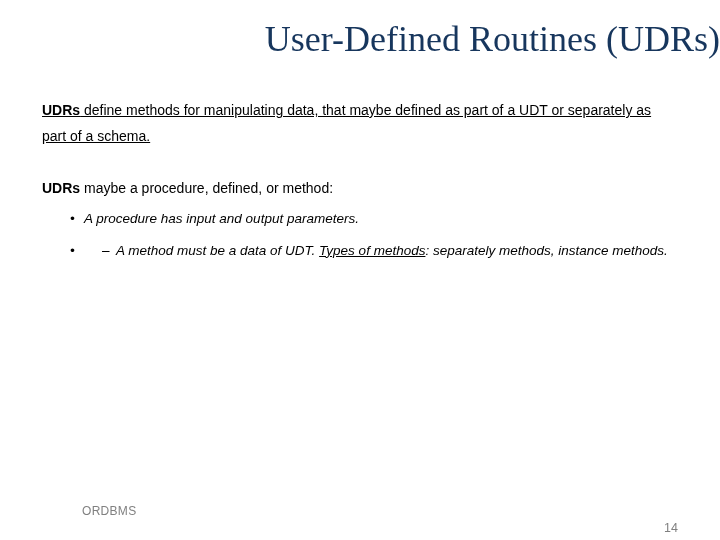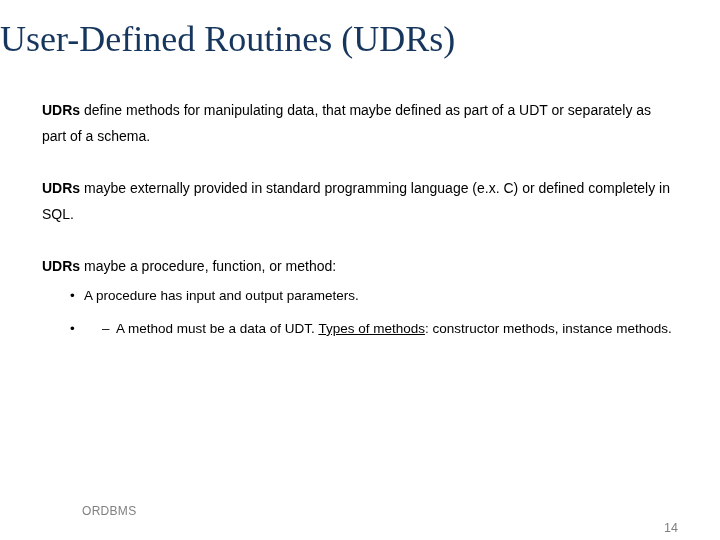--- a/index.html
+++ b/index.html
@@ -15,42 +15,44 @@
   .slide {
     width: 720px;
     height: 540px;
     position: relative;
     box-sizing: border-box;
   }
   .title {
     font-family: "Times New Roman", Times, serif;
     font-size: 36px;
     color: #17365d;
-    text-align: left;
+    text-align: right;
     padding-top: 18px;
     padding-bottom: 10px;
     font-weight: normal;
   }
   .content {
     padding: 28px 42px 0 42px;
     font-size: 14px;
     line-height: 1.85;
   }
   .para {
     margin-bottom: 26px;
+    text-decoration: underline;
   }
   .content strong {
     font-weight: bold;
   }
   ul.outer {
     list-style: none;
     margin: 6px 0 0 0;
     padding: 0 0 0 28px;
     font-size: 13.5px;
     line-height: 1.65;
+    font-style: italic;
   }
   ul.outer > li {
     position: relative;
     padding-left: 14px;
     margin-bottom: 10px;
   }
   ul.outer > li::before {
     content: "•";
     position: absolute;
     left: 0;
@@ -97,32 +99,29 @@
 <div class="slide">
 
   <div class="title">User-Defined Routines (UDRs)</div>
 
   <div class="content">
 
     <div class="para">
       <strong>UDRs</strong><span> define methods for manipulating data, that maybe defined as part of a UDT or separately as part of a schema.</span>
     </div>
 
-    <div class="para">
-      <strong>UDRs</strong><span> maybe externally provided in standard programming language (e.x. C) or defined completely in SQL.</span>
-    </div>
 
     <div>
-      <strong>UDRs</strong><span> maybe a procedure, function, or method:</span>
+      <strong>UDRs</strong><span> maybe a procedure, defined, or method:</span>
       <ul class="outer">
         <li><span>A procedure has input and output parameters.</span></li>
         <li>
           <ul class="inner">
             <li>
-              <span>A method must be a data of UDT. </span><span class="u">Types of methods</span><span>: constructor methods, instance methods.</span>
+              <span>A method must be a data of UDT. </span><span class="u">Types of methods</span><span>: separately methods, instance methods.</span>
             </li>
           </ul>
         </li>
       </ul>
     </div>
 
   </div>
 
   <div class="footer-left">ORDBMS</div>
   <div class="footer-right">14</div>

